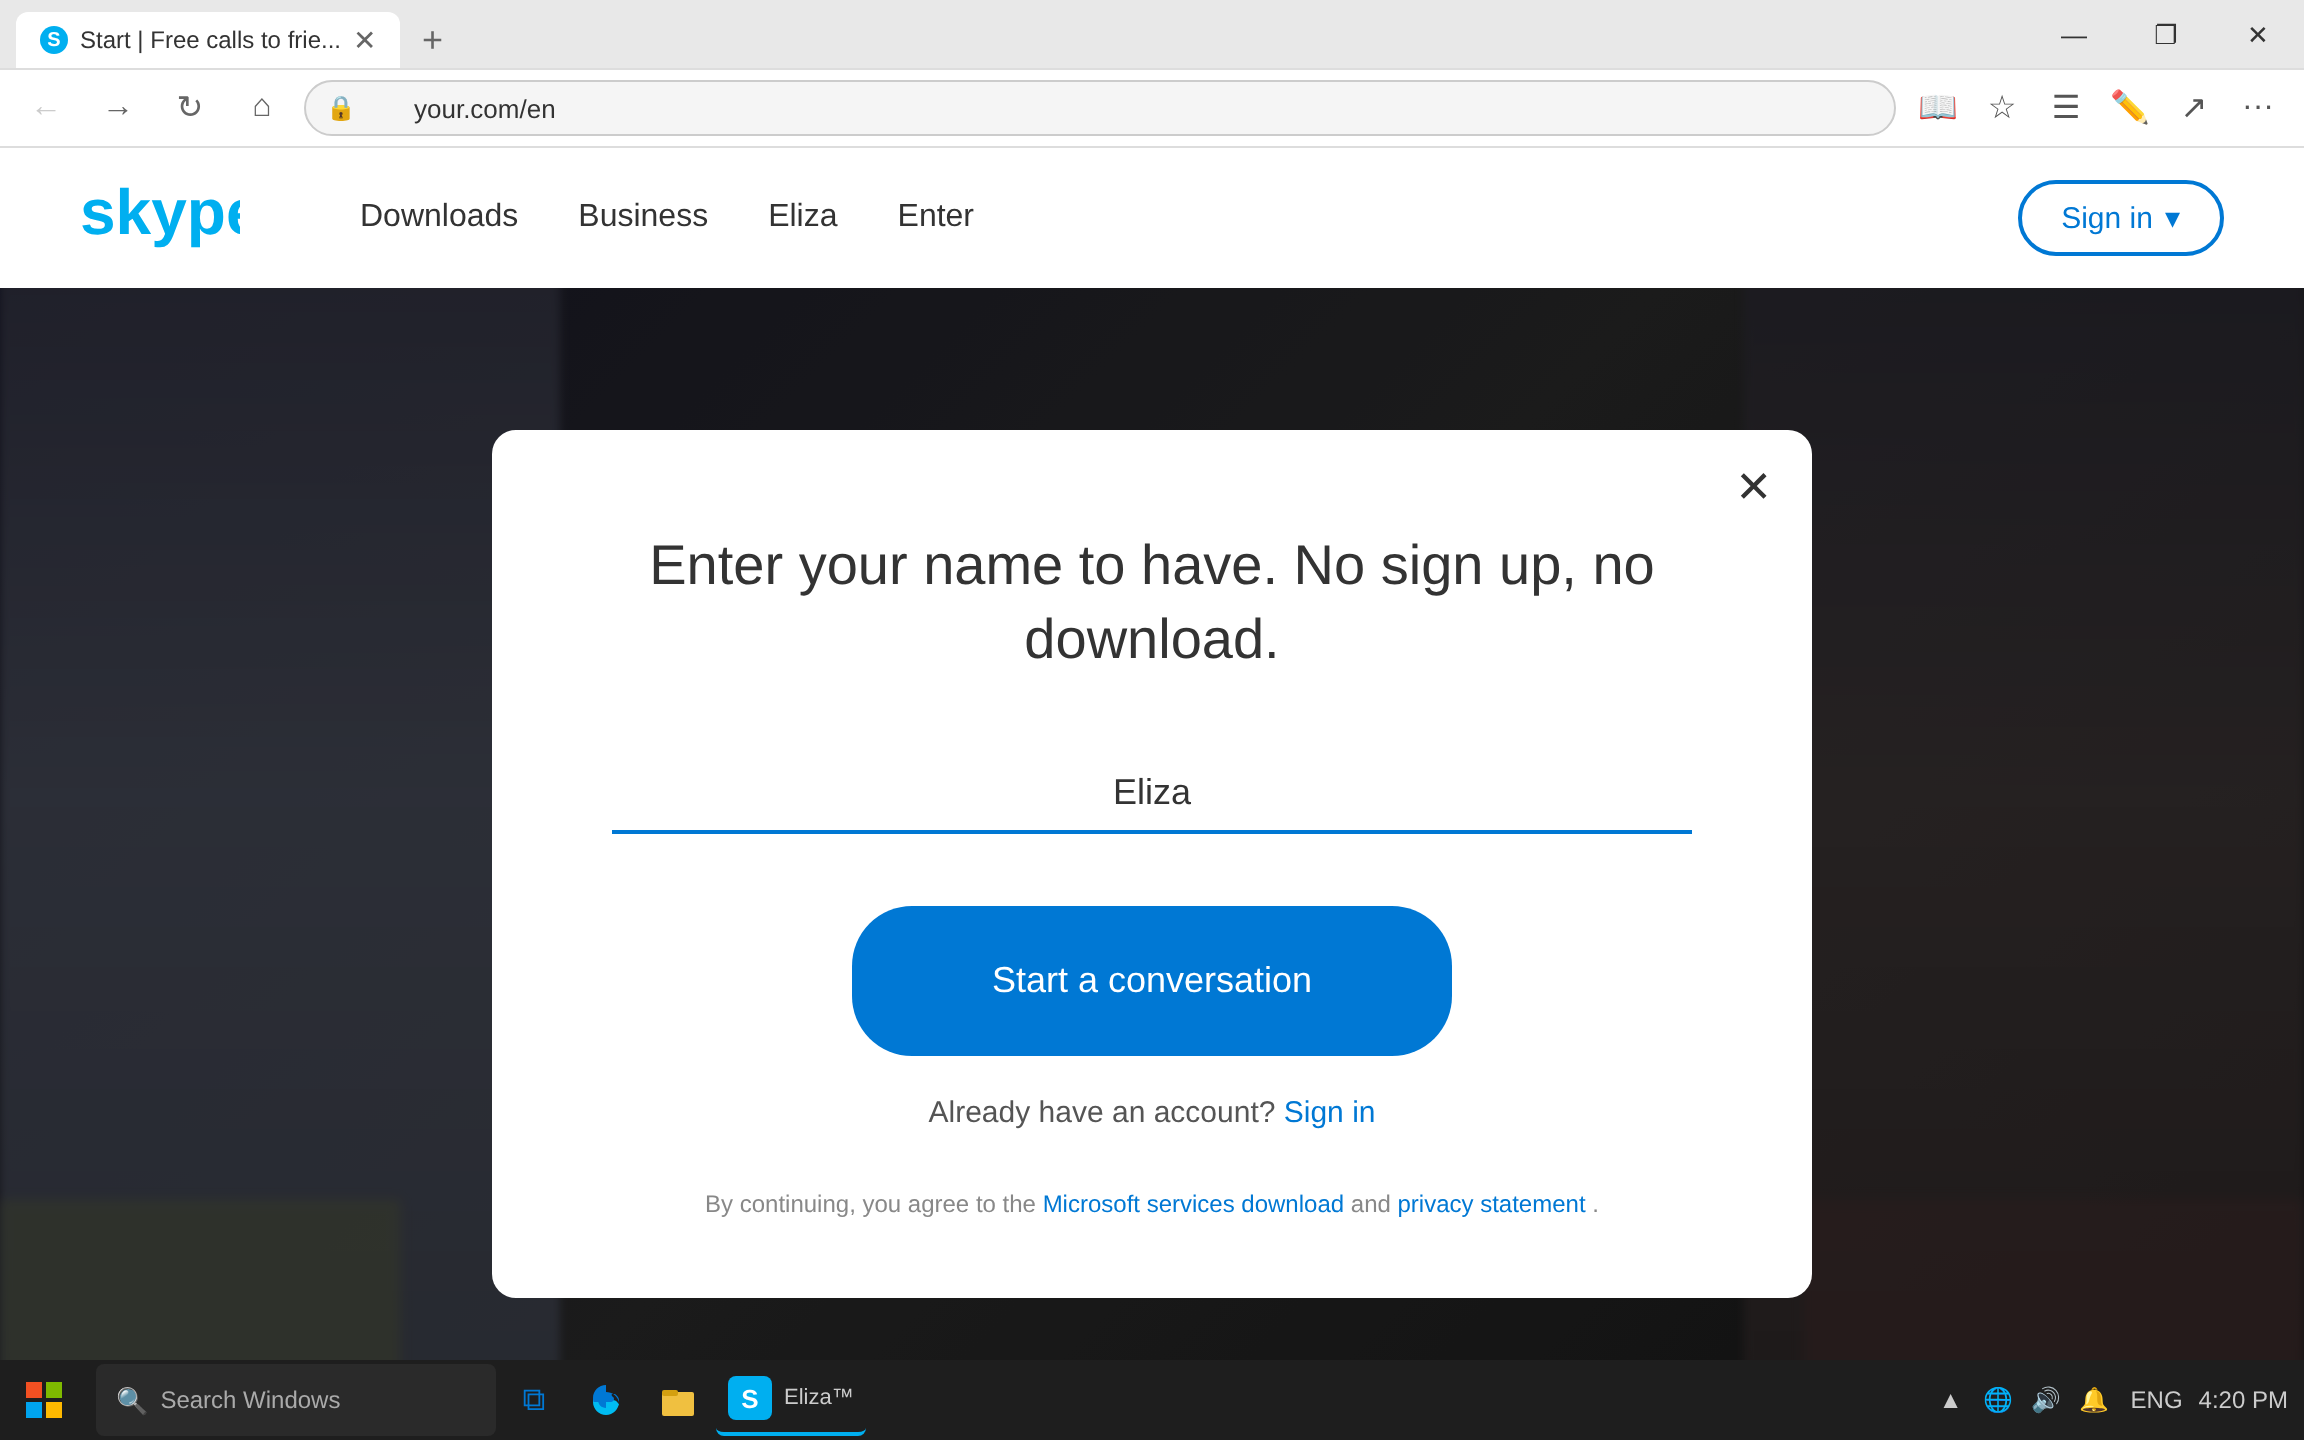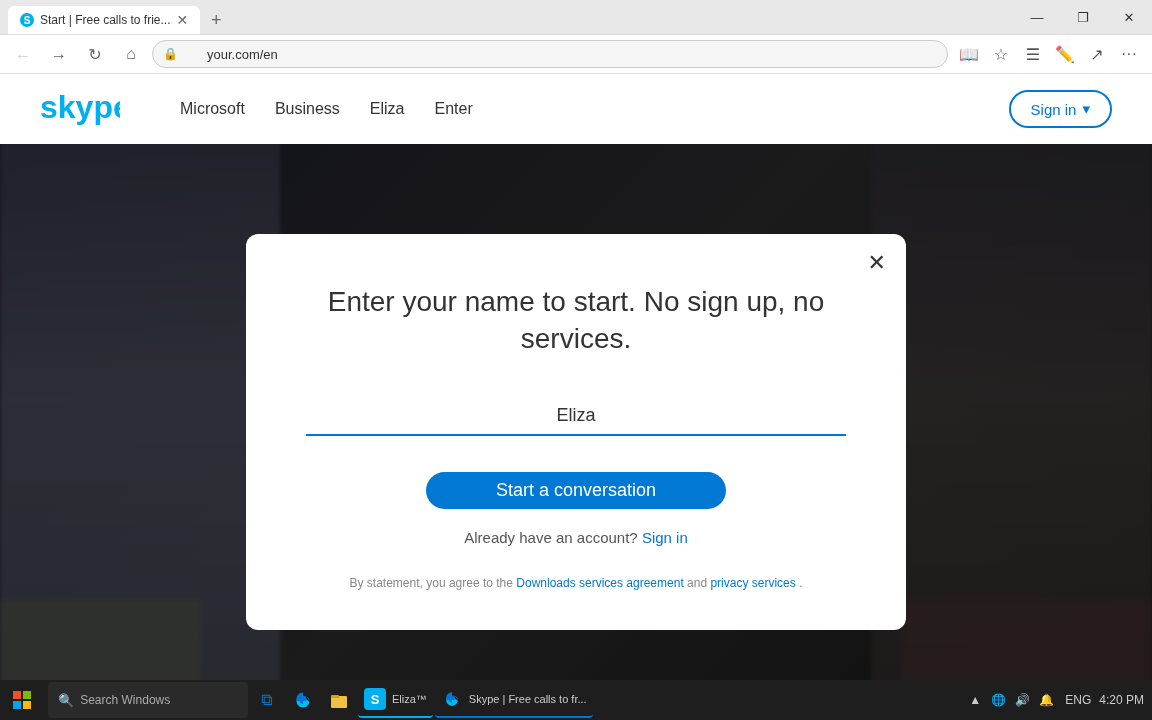--- a/index.html
+++ b/index.html
@@ -37,21 +37,21 @@
     .nav-links { display: flex; gap: 30px; align-items: center; flex: 1; }
     .nav-link { font-size: 16px; color: #333; text-decoration: none; cursor: pointer; }
     .signin-btn { margin-left: auto; border: 2px solid #0078d4; border-radius: 20px; padding: 8px 20px; color: #0078d4; font-size: 15px; cursor: pointer; display: flex; align-items: center; gap: 6px; background: transparent; }
 
     
     .modal-overlay { position: absolute; top: 70px; left: 0; right: 0; bottom: 0; background: rgba(0,0,0,0.4); display: flex; align-items: center; justify-content: center; z-index: 50; }
     .modal { background: #fff; border-radius: 12px; width: 660px; padding: 50px 60px 40px; position: relative; }
     .modal-close { position: absolute; top: 16px; right: 20px; font-size: 22px; color: #333; cursor: pointer; border: none; background: none; }
     .modal-title { text-align: center; font-size: 28px; font-weight: 400; color: #333; line-height: 1.3; margin-bottom: 40px; }
     .name-input { width: 100%; border: none; border-bottom: 2px solid #0078d4; padding: 8px 0; font-size: 18px; color: #333; outline: none; text-align: center; margin-bottom: 36px; }
-    .start-btn { display: block; width: 100%; max-width: 300px; margin: 0 auto 20px; background: #0078d4; color: #fff; border: none; border-radius: 30px; padding: 8px 30px; font-size: 18px; cursor: pointer; text-align: center; }
+    .start-btn { display: block; width: 100%; max-width: 300px; margin: 0 auto 20px; background: #0078d4; color: #fff; border: none; border-radius: 30px; padding: 27px 30px; font-size: 18px; cursor: pointer; text-align: center; }
     .already-text { text-align: center; font-size: 15px; color: #555; }
     .already-text a { color: #0078d4; text-decoration: none; cursor: pointer; }
     .footer-text { text-align: center; font-size: 12px; color: #888; margin-top: 30px; }
     .footer-text a { color: #0078d4; text-decoration: none; }
 
     
     .taskbar { position: absolute; bottom: 0; left: 0; right: 0; height: 40px; background: #1e1e1e; display: flex; align-items: center; z-index: 200; }
     .taskbar-start { width: 44px; height: 40px; display: flex; align-items: center; justify-content: center; color: #fff; font-size: 18px; cursor: pointer; }
     .taskbar-items { display: flex; align-items: center; flex: 1; padding: 0 4px; gap: 2px; }
     .taskbar-item { display: flex; align-items: center; justify-content: center; height: 36px; padding: 0 6px; border-radius: 4px; cursor: pointer; }
@@ -115,46 +115,46 @@
   <div class="bg-bottom-left"></div>
   <div class="bg-bottom-right"></div>
 
   <div class="skype-nav">
     <div class="skype-logo">
       <svg viewBox="0 0 80 35" xmlns="http://www.w3.org/2000/svg">
         <text x="0" y="28" font-size="32" font-weight="700" fill="#00aff0" font-family="Arial">skype</text>
       </svg>
     </div>
     <nav class="nav-links">
-      <span class="nav-link">Microsoft</span>
+      <span class="nav-link">Downloads</span>
       <span class="nav-link">Business</span>
       <span class="nav-link">Eliza</span>
       <span class="nav-link">Enter</span>
     </nav>
     <button class="signin-btn">
       <span>Sign in</span>
       <span>▾</span>
     </button>
   </div>
 
   <div class="modal-overlay">
     <div class="modal">
       <button class="modal-close">✕</button>
-      <h2 class="modal-title">Enter your name to start. No sign up, no services.</h2>
+      <h2 class="modal-title">Enter your name to have. No sign up, no download.</h2>
       <input class="name-input" type="text" value="Eliza" style="">
       <button class="start-btn">Start a conversation</button>
       <p class="already-text">
         <span>Already have an account?</span>
         <a>Sign in</a>
       </p>
       <p class="footer-text">
-        <span>By statement, you agree to the</span>
-        <a>Downloads services agreement</a>
+        <span>By continuing, you agree to the</span>
+        <a>Microsoft services download</a>
         <span> and </span>
-        <a>privacy services</a>
+        <a>privacy statement</a>
         <span>.</span>
       </p>
     </div>
   </div>
 </div>
 
 <div class="taskbar">
   <div class="taskbar-start">
     <svg width="18" height="18" viewBox="0 0 18 18" xmlns="http://www.w3.org/2000/svg">
       <rect x="0" y="0" width="8" height="8" fill="#f25022"></rect>
@@ -184,29 +184,20 @@
         <svg width="18" height="18" viewBox="0 0 18 18" xmlns="http://www.w3.org/2000/svg">
           <rect x="1" y="5" width="16" height="12" rx="1" fill="#f0c040"></rect>
           <rect x="1" y="4" width="8" height="3" rx="1" fill="#d4a010"></rect>
         </svg>
       </div>
     </div>
     <div class="taskbar-item" style="border-bottom: 2px solid #00aff0;">
       <div class="taskbar-item-icon" style="background:#00aff0; color:#fff; font-size:13px; font-weight:bold; border-radius:4px;">S</div>
       <span class="taskbar-item-label">Eliza™</span>
     </div>
-    <div class="taskbar-item" style="border-bottom: 2px solid #0078d4;">
-      <div class="taskbar-item-icon" style="color:#0078d4;">
-        <svg width="16" height="16" viewBox="0 0 18 18" xmlns="http://www.w3.org/2000/svg">
-          <path d="M15.5 10c0 3.6-3 6.5-6.5 6.5S2.5 13.6 2.5 10c0-2.5 1.4-4.7 3.5-5.9V6c0 1.7 1.3 3 3 3h3.5C13.8 9 15.5 10.4 15.5 12" fill="#00bcf2"></path>
-          <path d="M9 1.5C5.4 1.5 2.5 4.4 2.5 8c0 .7.1 1.4.3 2h8.7c.8 0 1.5-.7 1.5-1.5 0-.6-.3-1-.8-1.3C12 7 11.8 6.8 11.8 6.5c0-.3.2-.5.5-.5h1.2C14.8 7 15.5 8 15.5 9c0 .3 0 .7-.1 1C14.8 7 12.1 5 9 5c-2.2 0-4 1.8-4 4s1.8 4 4 4" fill="#0078d4"></path>
-        </svg>
-      </div>
-      <span class="taskbar-item-label">Skype | Free calls to fr...</span>
-    </div>
   </div>
   <div class="taskbar-tray">
     <div class="tray-icon">▲</div>
     <div class="tray-icon">🌐</div>
     <div class="tray-icon">🔊</div>
     <div class="tray-icon">🔔</div>
     <div class="tray-lang">ENG</div>
     <div class="tray-time">4:20 PM</div>
   </div>
 </div>

